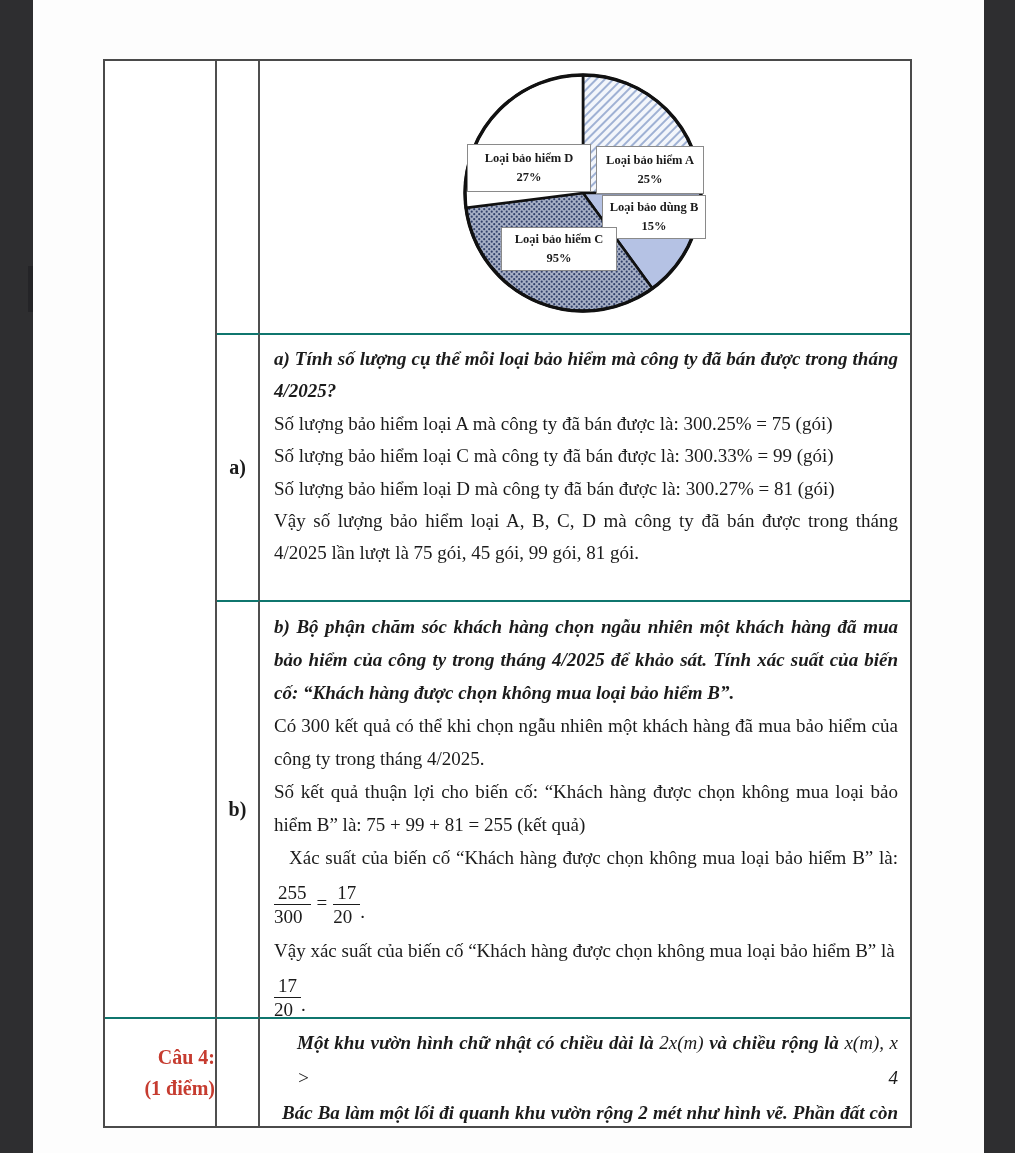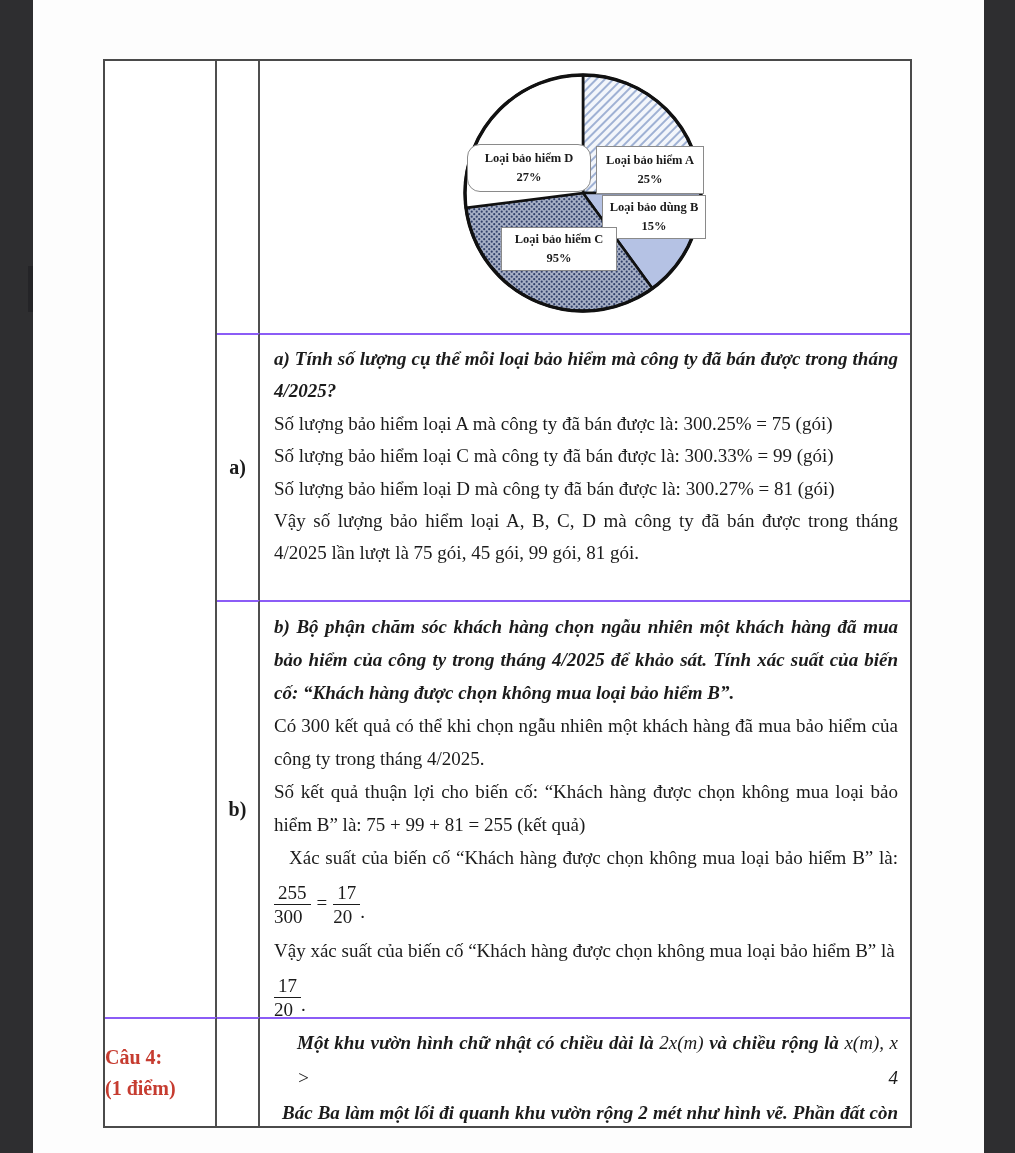--- a/index.html
+++ b/index.html
@@ -15,25 +15,25 @@
 
   .doc-table {
     position:absolute; left:103px; top:59px; width:809px; height:1069px;
     box-sizing:border-box; border:2px solid #4a4a4a; background:#ffffff;
     display:grid;
     grid-template-columns:112px 43px 1fr;
     grid-template-rows:272px 267px 417px 1fr;
   }
   .cell { box-sizing:border-box; overflow:hidden; background:#fff; }
   .br { border-right:2px solid #4f4f4f; }
-  .bt { border-top:2px solid #8b5cf6; }
+  .bt { border-top:2px solid #0f766e; }
 
   .cell-q-merged   { grid-column:1; grid-row:1 / 4; }
   .cell-q4-label   { grid-column:1; grid-row:4; display:flex; flex-direction:column;
-                     align-items:flex-start; justify-content:center; gap:8px;
+                     align-items:flex-end; justify-content:center; gap:8px;
                      color:#c63c30; font-weight:bold; font-size:20px; }
   .cell-ab1 { grid-column:2; grid-row:1; }
   .cell-aba { grid-column:2; grid-row:2; }
   .cell-abb { grid-column:2; grid-row:3; }
   .cell-ab4 { grid-column:2; grid-row:4; }
   .ab-center { display:flex; align-items:center; justify-content:center;
                font-weight:bold; font-size:20px; }
 
   .cell-chart { grid-column:3; grid-row:1; position:relative; }
   .cell-a  { grid-column:3; grid-row:2; padding:8px 12px 0 14px; font-size:19px; line-height:32.4px; }
@@ -53,21 +53,21 @@
   .fden { padding-top:1px; }
   .eqsign { padding:0 6px; }
   .frac-period { vertical-align:bottom; }
 
   .pie-svg { position:absolute; left:193px; top:2px; }
   .pie-label {
     position:absolute; background:#ffffff; border:1px solid #8a8a8a;
     display:flex; flex-direction:column; align-items:center; justify-content:center;
     font-weight:bold; font-size:12.5px; line-height:1.55; text-align:center;
   }
-  .pl-d { left:207px; top:83px;  width:122px; height:46px;border-radius:13px; }
+  .pl-d { left:207px; top:83px;  width:122px; height:46px; }
   .pl-a { left:336px; top:85px;  width:106px; height:46px; }
   .pl-b { left:342px; top:134px; width:102px; height:42px; }
   .pl-c { left:241px; top:166px; width:114px; height:42px; }
 </style>
 </head>
 <body>
 
 <div class="edge edge-left"></div>
 <div class="edge edge-right"></div>
 <div class="edge-notch"></div>

